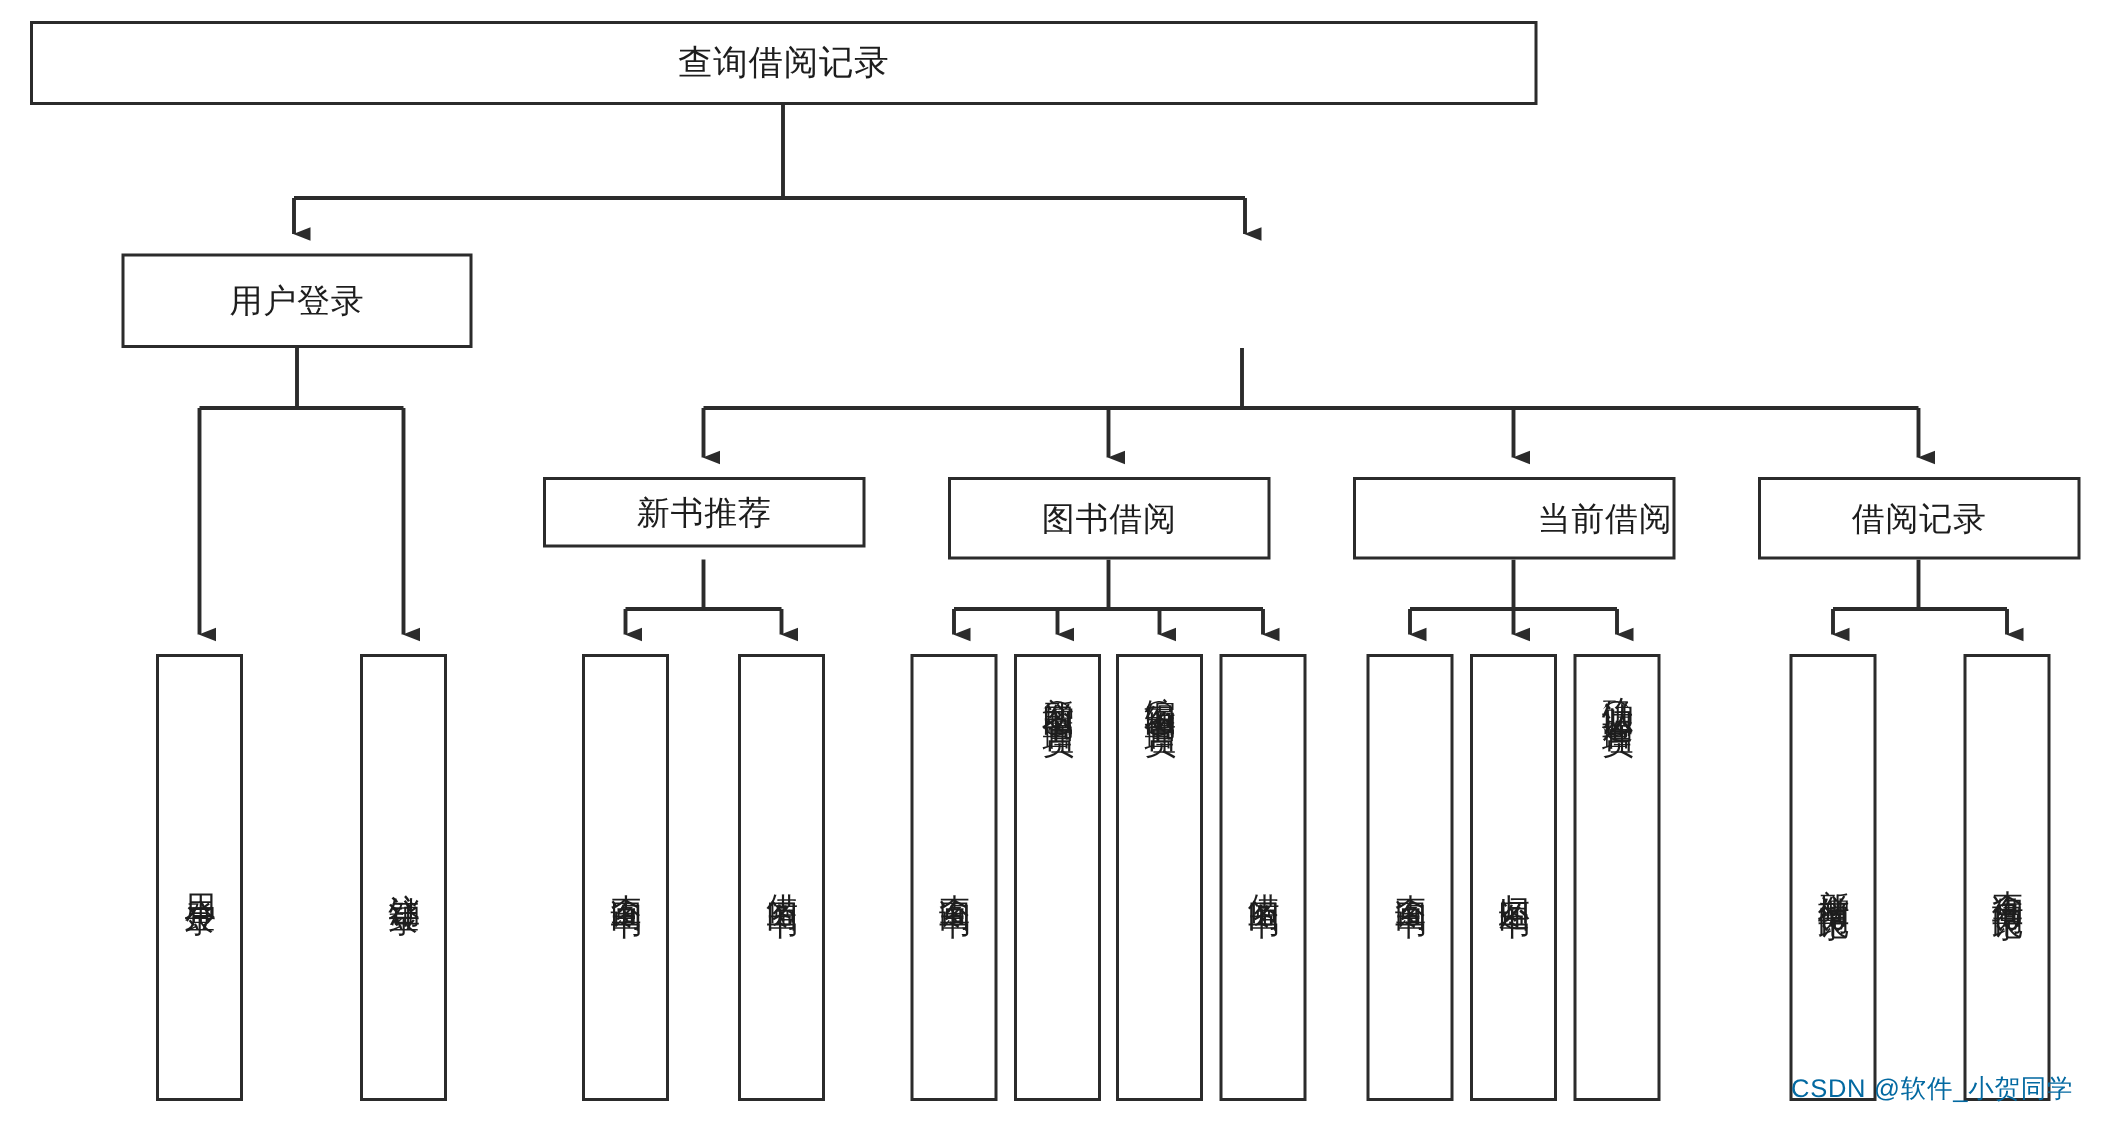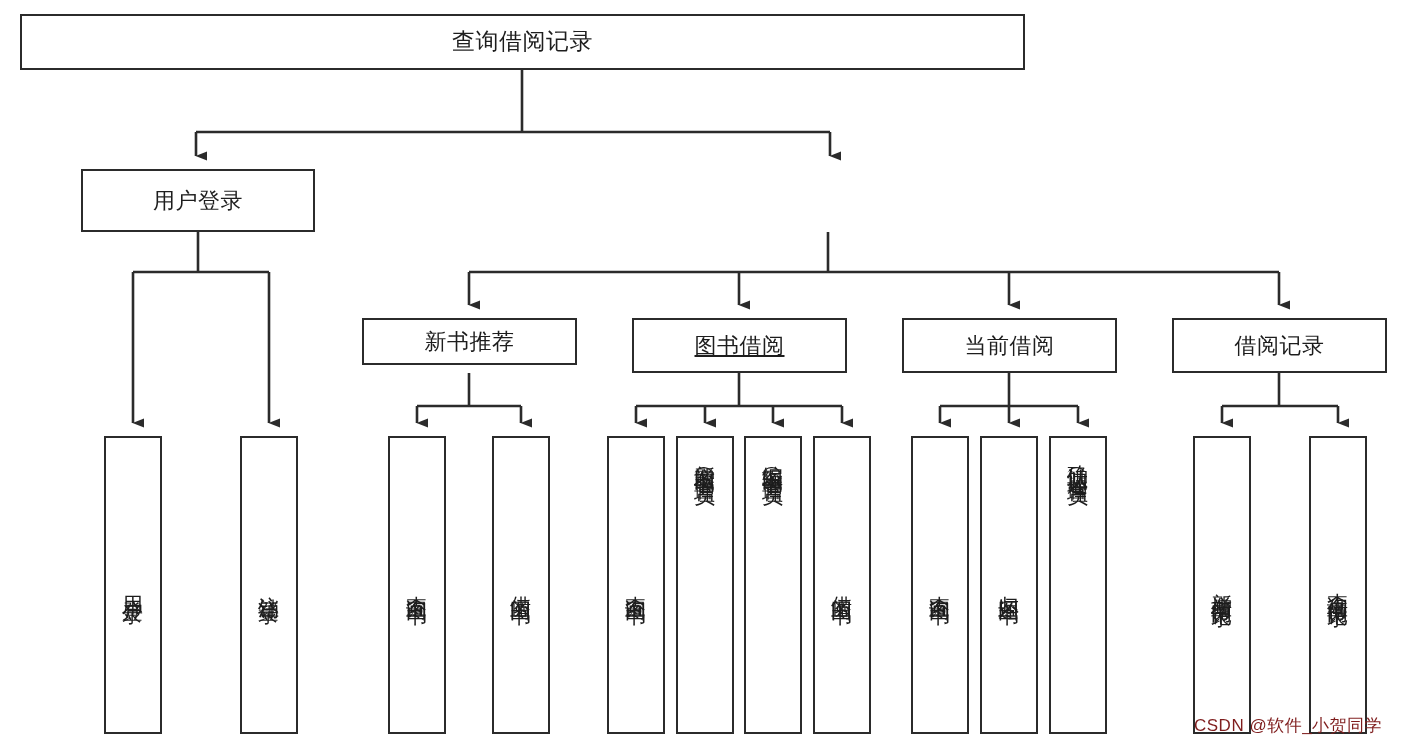--- a/index.html
+++ b/index.html
@@ -34,21 +34,21 @@
   .v-node .lbl{
     writing-mode:vertical-rl;
     text-orientation:upright;
     font-size:21px;
     letter-spacing:3px;
     line-height:1;
   }
   .v-node.mid{align-items:center;padding-top:0;}
   .watermark{
     position:absolute;
-    color:#7f1d1d;
+    color:#0369a1;
     font-size:17px;
     letter-spacing:0.5px;
     white-space:nowrap;
     pointer-events:none;
   }
 </style>
 </head>
 <body>
 
 <div id="stage">
@@ -109,25 +109,25 @@
 
   <div class="node h-node" style="left:81px;top:169px;width:234px;height:63px;">
     <span class="lbl">用户登录</span>
   </div>
 
 
   <div class="node h-node" style="left:362px;top:318px;width:215px;height:47px;">
     <span class="lbl">新书推荐</span>
   </div>
 
-  <div class="node h-node" style="left:632px;top:318px;width:215px;height:55px;text-decoration:underline;">
+  <div class="node h-node" style="left:632px;top:318px;width:215px;height:55px;">
     <span class="lbl">图书借阅</span>
   </div>
 
-  <div class="node h-node" style="left:902px;top:318px;width:215px;height:55px;">
+  <div class="node h-node" style="left:902px;top:318px;width:215px;height:55px;justify-content:flex-end;">
     <span class="lbl">当前借阅</span>
   </div>
 
   <div class="node h-node" style="left:1172px;top:318px;width:215px;height:55px;">
     <span class="lbl">借阅记录</span>
   </div>
 
   <div class="node v-node mid" style="left:104px;top:436px;width:58px;height:298px;">
     <span class="lbl">用户登录</span>
   </div>

